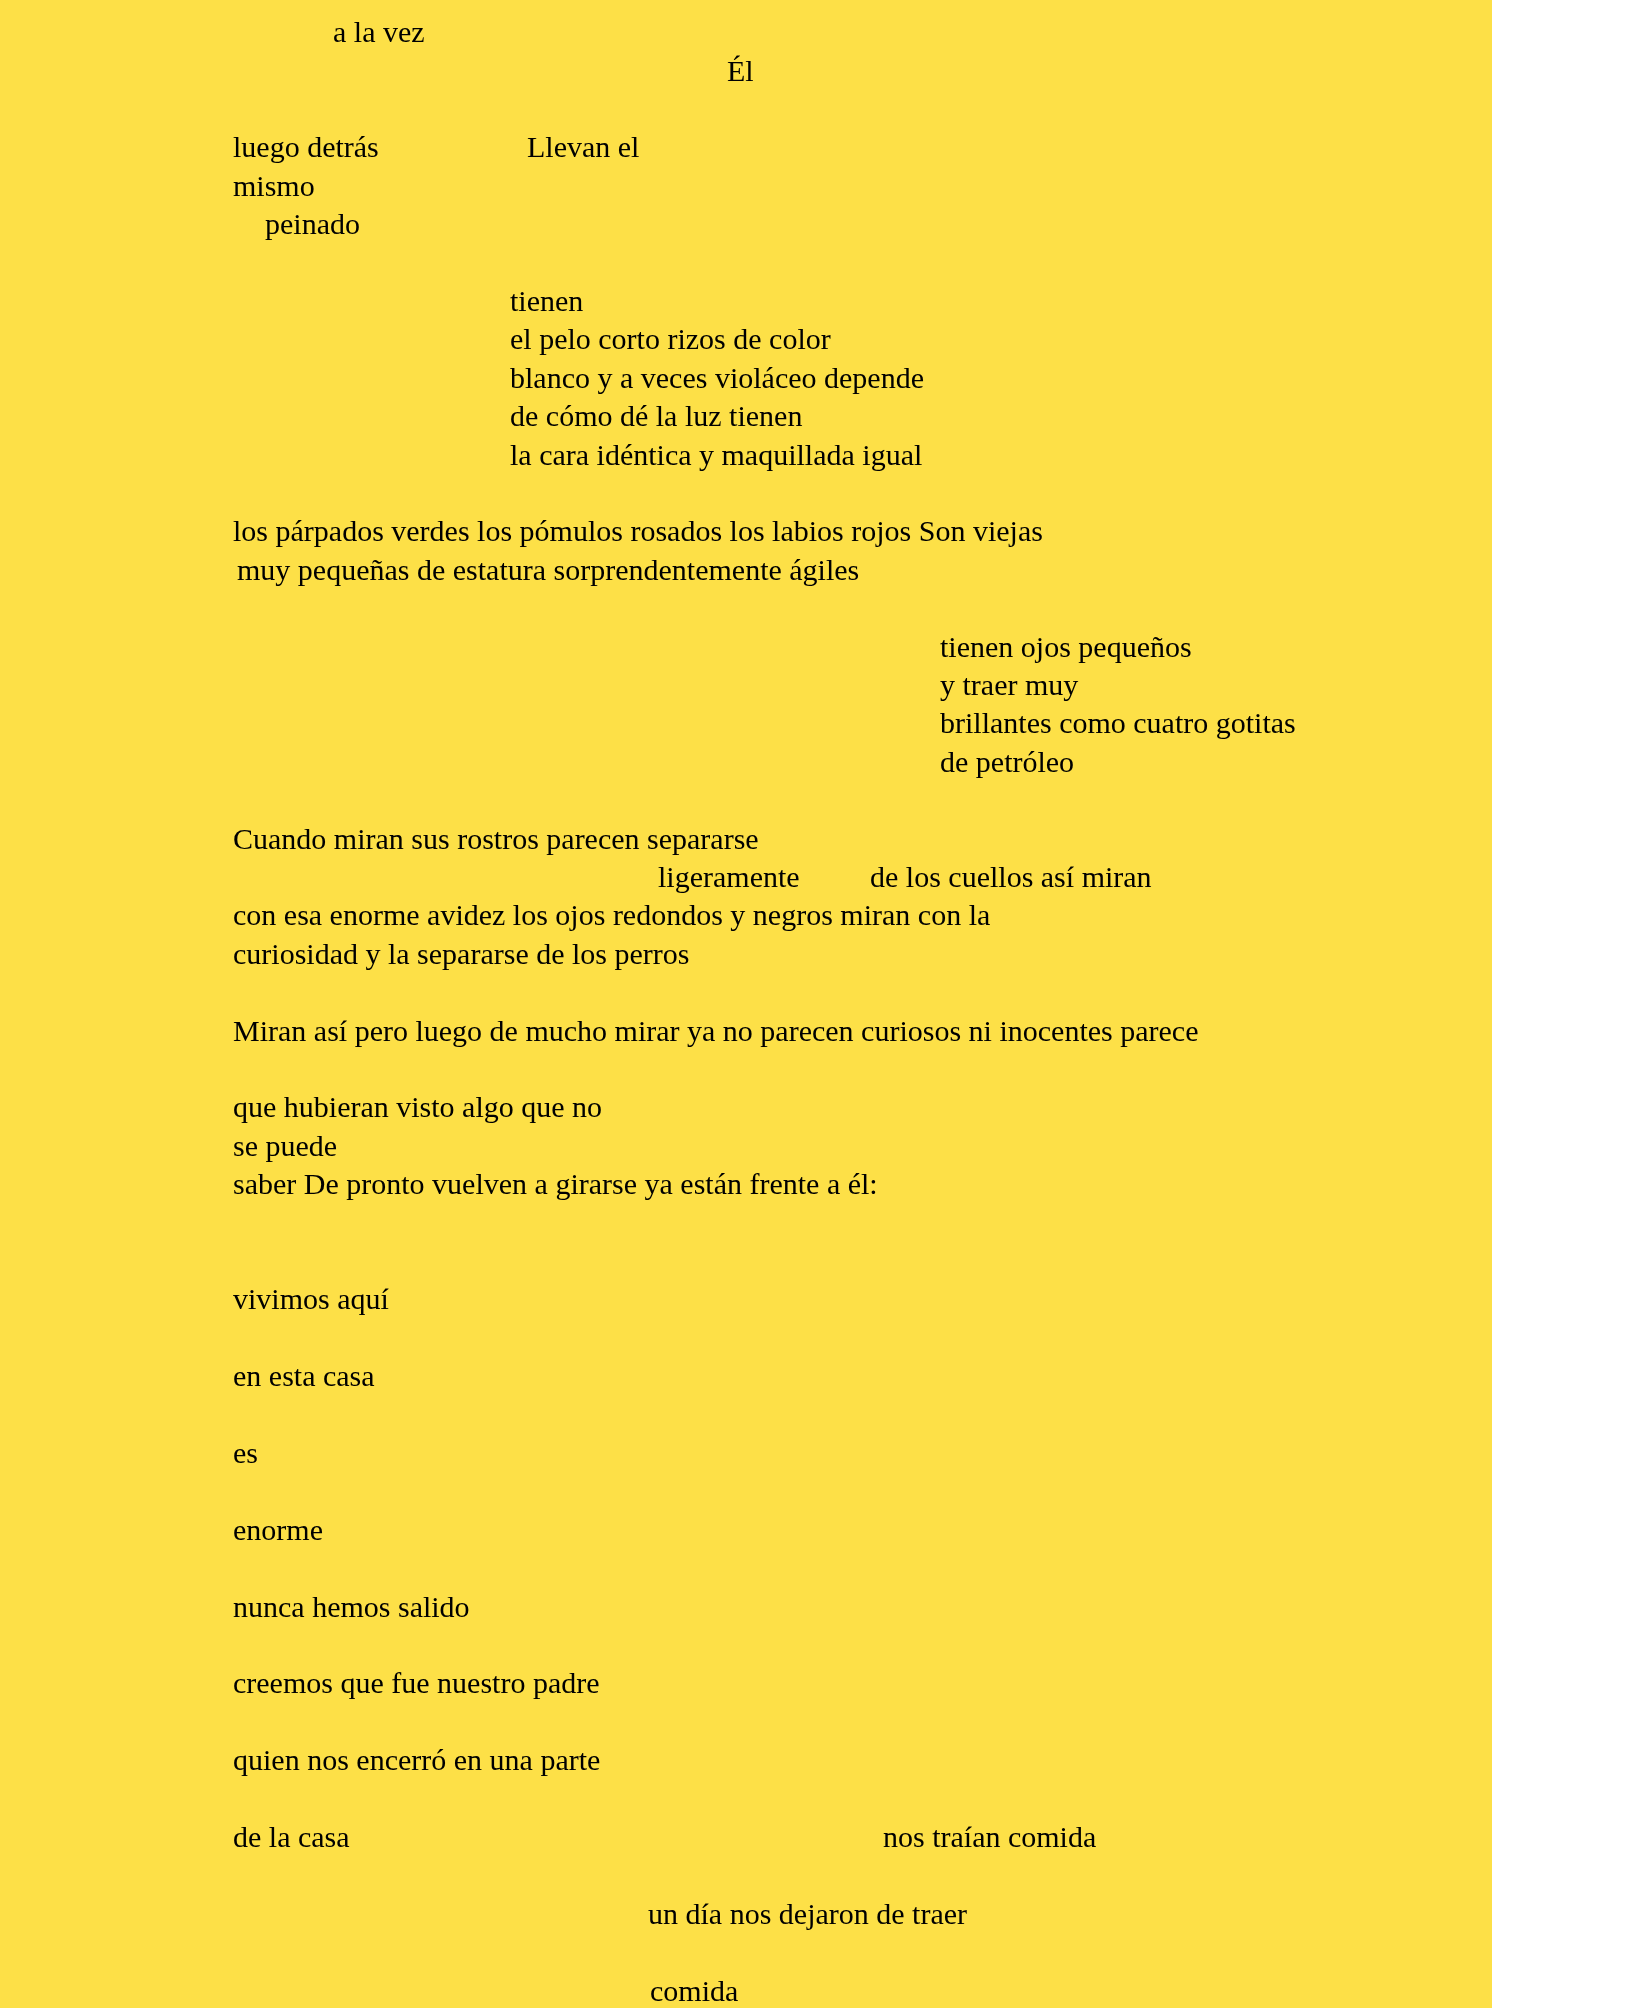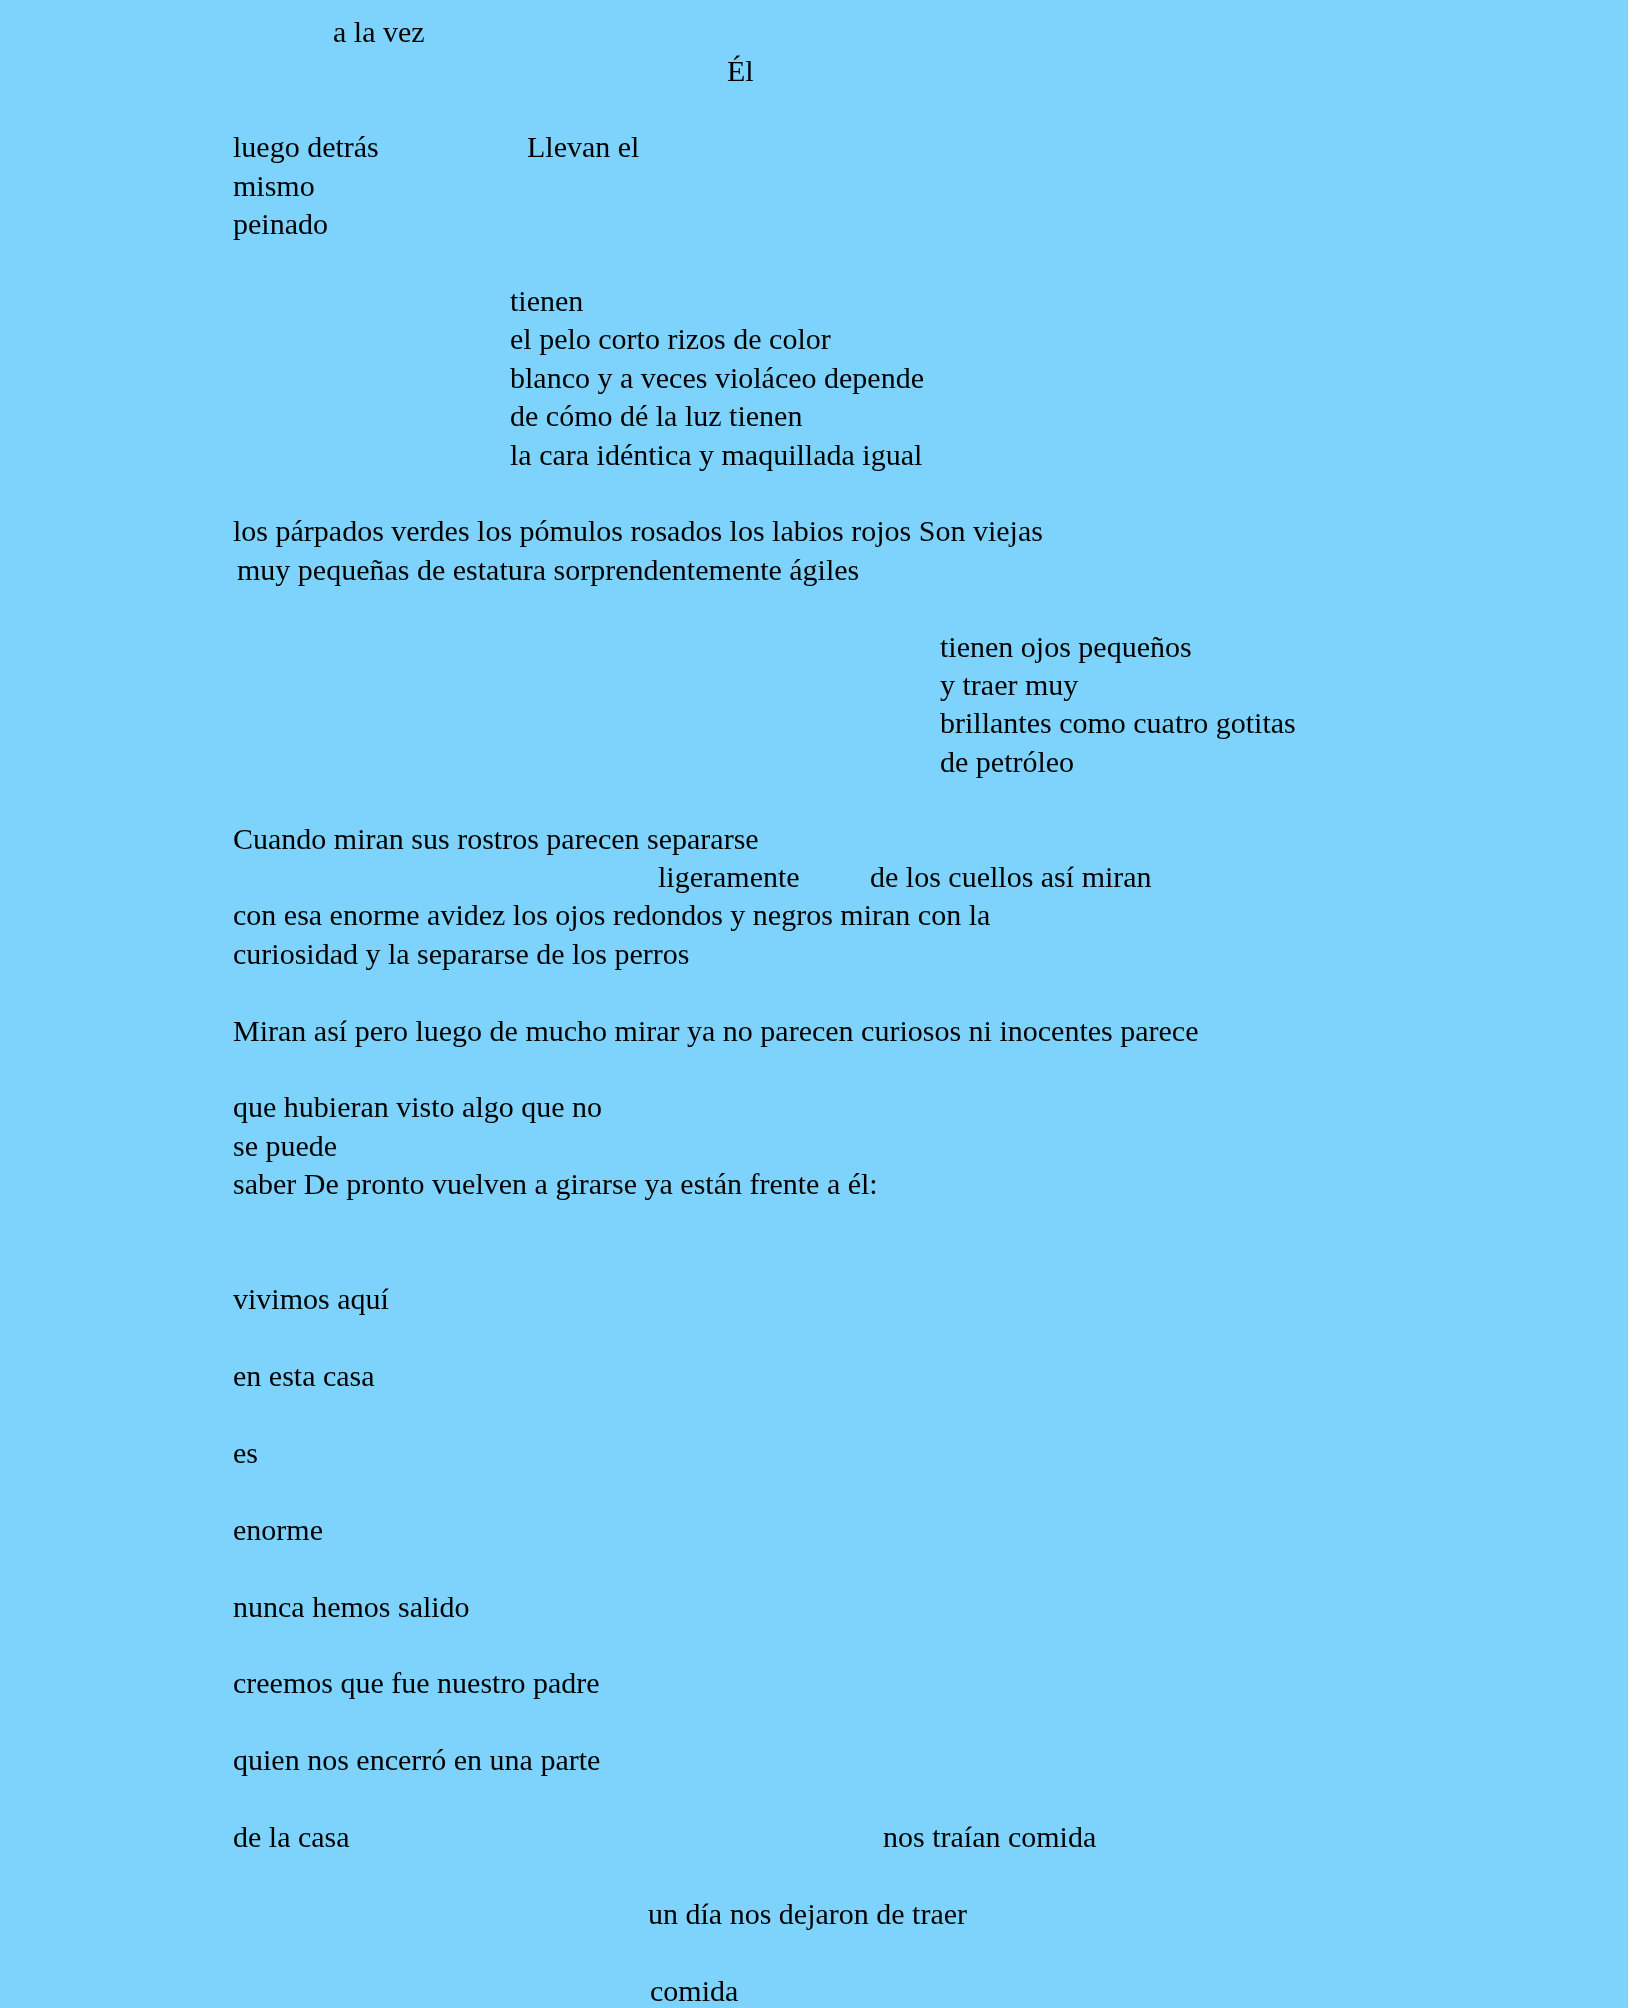--- a/index.html
+++ b/index.html
@@ -27,36 +27,36 @@
   }
   .seg {
     position: absolute;
     top: 0;
     white-space: pre;
   }
 </style>
 </head>
 <body>
 
-<div class="page" style="background: #7dd3fc; color: rgb(0, 0, 0); width: 1628px; height: 2008px;">
+<div class="page" style="background: #fde047; color: rgb(0, 0, 0); width: 1492px; height: 2008px;">
   <div id="text-layer">
       <div class="line" style="top: 13px;">
         <span class="seg" style="left: 333px;">a la vez</span>
       </div>
       <div class="line" style="top: 52px;">
         <span class="seg" style="left: 727px;">Él</span>
       </div>
       <div class="line" style="top: 128px;">
         <span class="seg" style="left: 233px;">luego detrás</span>
         <span class="seg" style="left: 527px;">Llevan el</span>
       </div>
       <div class="line" style="top: 167px;">
         <span class="seg" style="left: 233px;">mismo</span>
       </div>
-      <div class="line" style="top: 205px;">
+      <div class="line" style="top: 205px; margin-left: 32px;">
         <span class="seg" style="left: 233px;">peinado</span>
       </div>
       <div class="line" style="top: 282px;">
         <span class="seg" style="left: 510px;">tienen</span>
       </div>
       <div class="line" style="top: 320px;">
         <span class="seg" style="left: 510px;">el pelo corto rizos de color</span>
       </div>
       <div class="line" style="top: 359px;">
         <span class="seg" style="left: 510px;">blanco y a veces violáceo depende</span>

